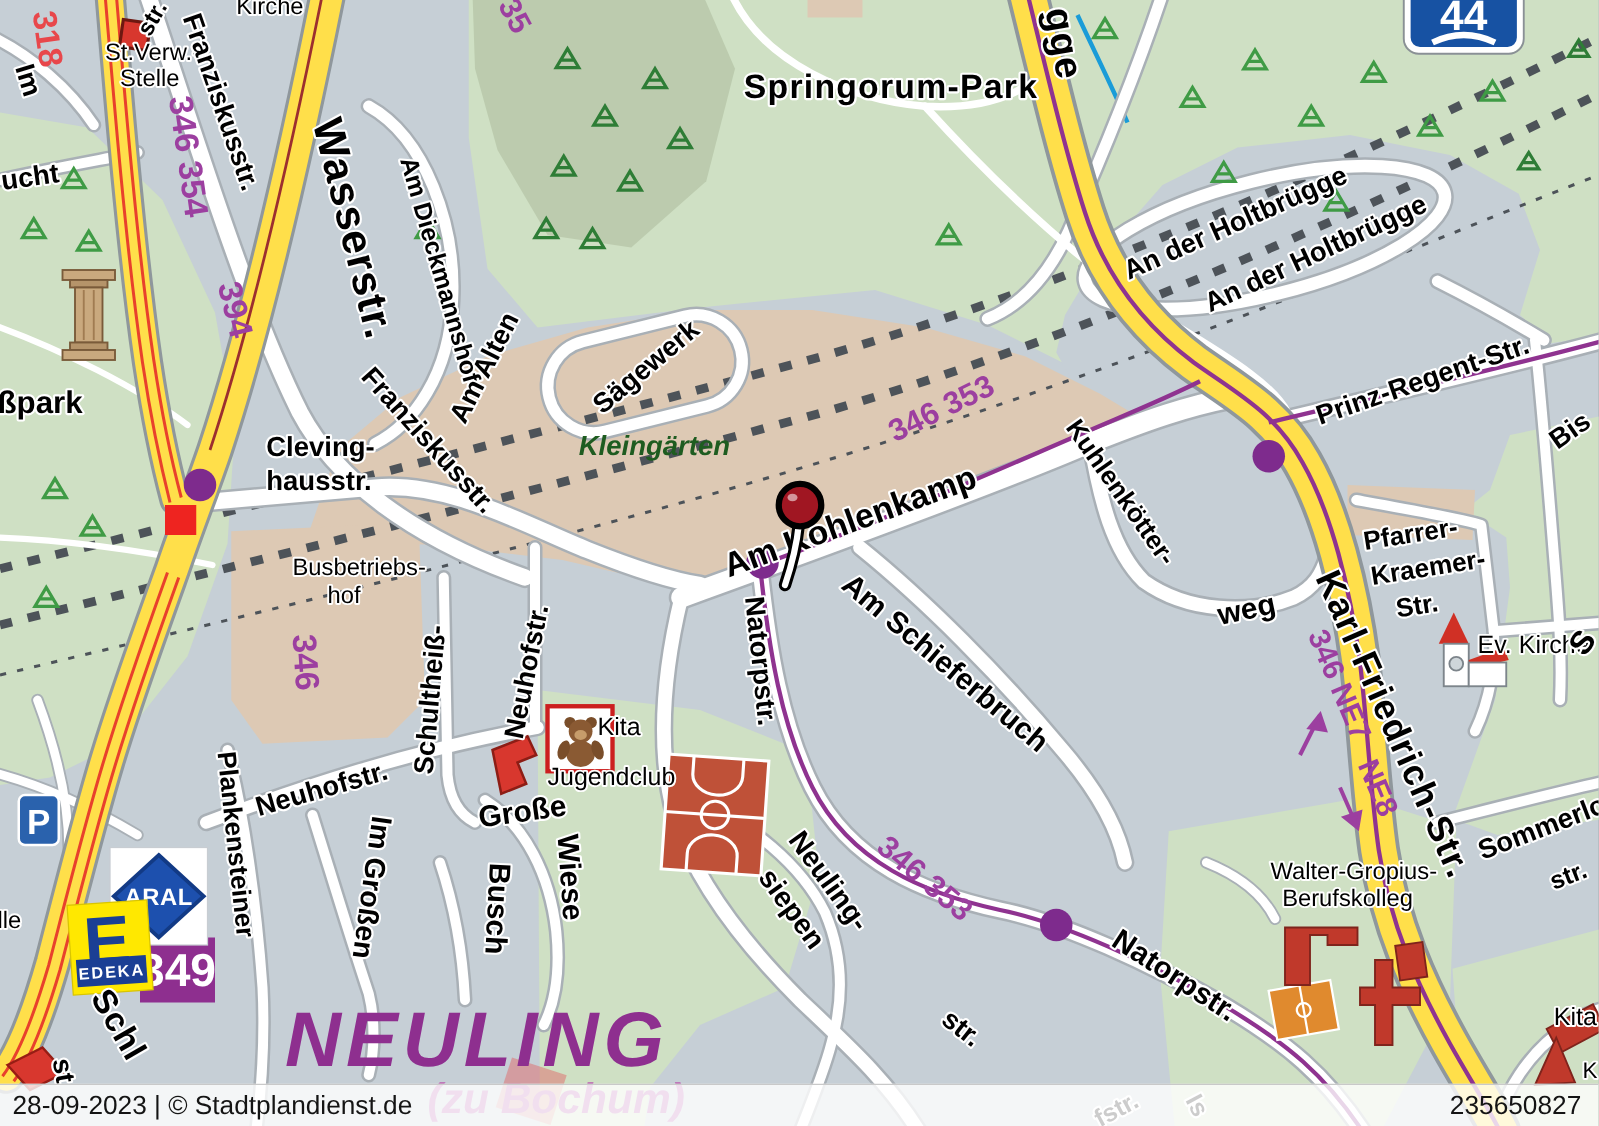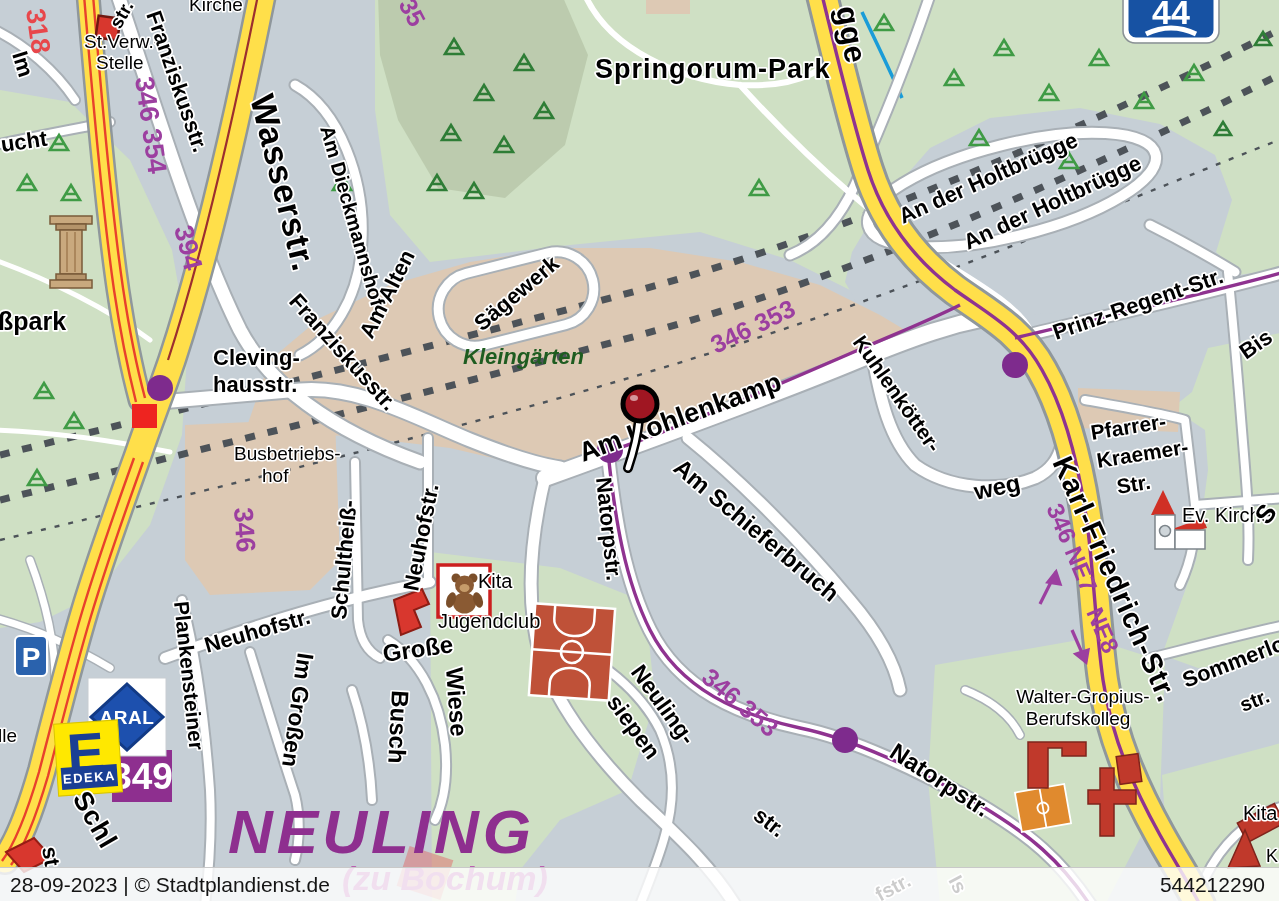--- a/index.html
+++ b/index.html
@@ -381,15 +381,15 @@
   <g>
     <path d="M639,420 C637,440 632,456 628,468" stroke="#000" stroke-width="10" fill="none" stroke-linecap="round"></path>
     <path d="M639,420 C637,440 632,456 628,468" stroke="#fff" stroke-width="5" fill="none" stroke-linecap="round"></path>
     <circle cx="640" cy="404" r="17" fill="#a01622" stroke="#000" stroke-width="5"></circle>
     <ellipse cx="634" cy="398" rx="4" ry="3" fill="#fff" opacity="0.55"></ellipse>
   </g>
 </svg>
 
 <div id="footer-bar">
   <span class="fl">28-09-2023 | © Stadtplandienst.de</span>
-  <span class="fr">544212290</span>
+  <span class="fr">235650827</span>
 </div>
 </div>
 
 </body></html>

